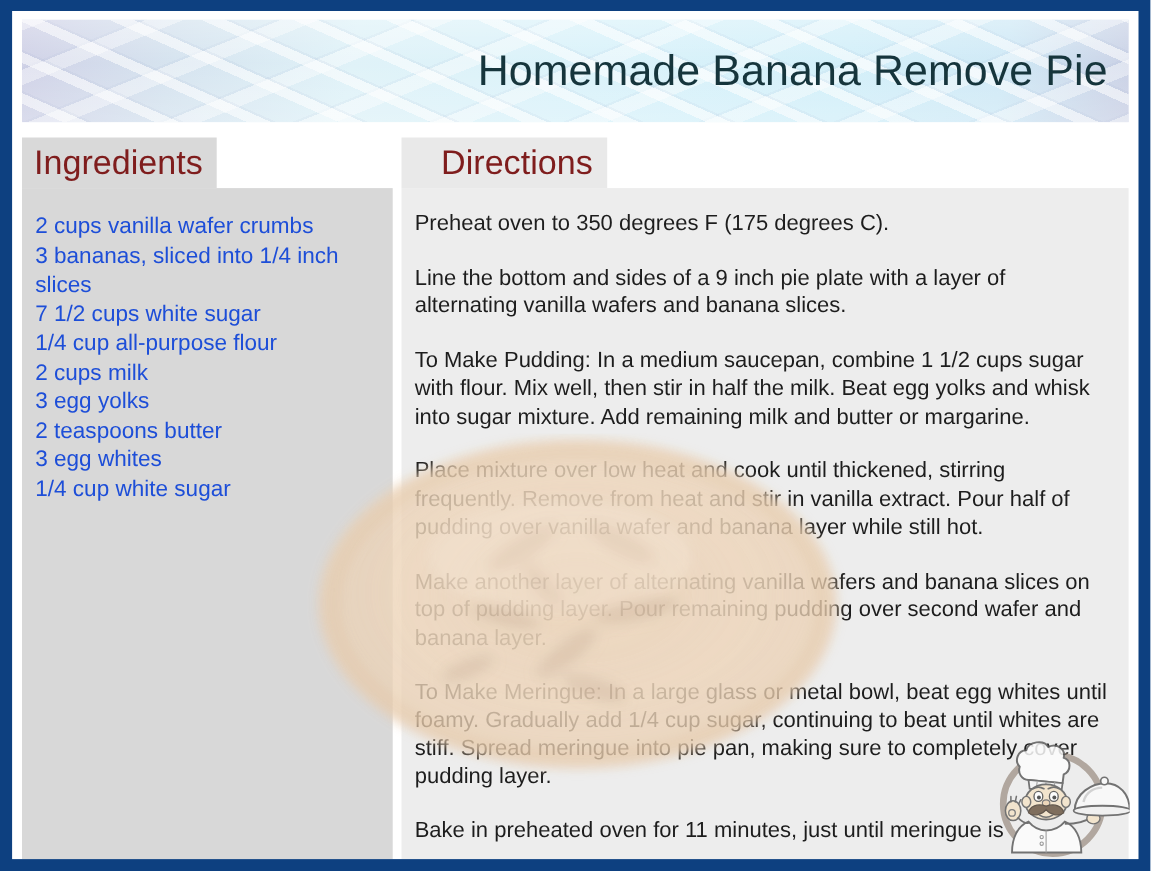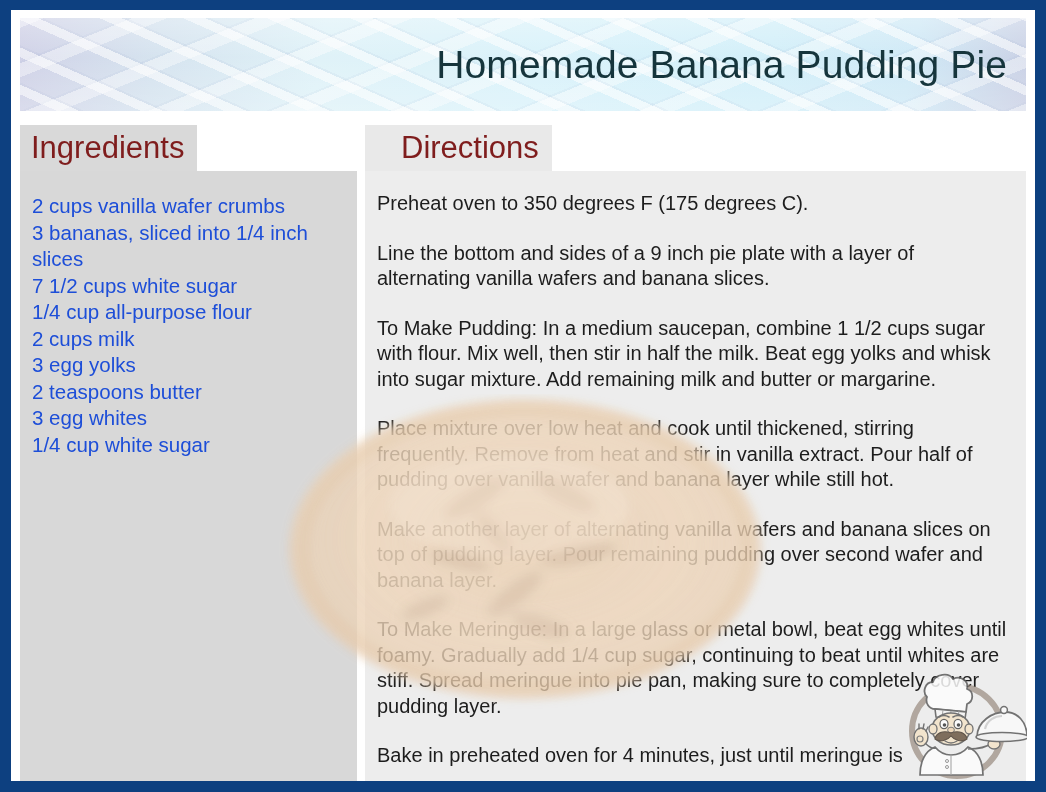--- a/index.html
+++ b/index.html
@@ -173,21 +173,21 @@
 </style>
 </head>
 <body>
 
 <div id="card-frame">
   <div id="card-inner">
 
     <div id="title-banner">
       <div id="banner-texture"></div>
       <div id="banner-sheen"></div>
-      <div id="recipe-title">Homemade Banana Pudding Pie</div>
+      <div id="recipe-title">Homemade Banana Remove Pie</div>
     </div>
 
     <svg id="pie-watermark" viewBox="0 0 492 318">
       <defs>
         <radialGradient id="pieBody" cx="50%" cy="46%" r="62%">
           <stop offset="0%" stop-color="#f3dfc8" stop-opacity="0.95"></stop>
           <stop offset="55%" stop-color="#eed7bd" stop-opacity="0.90"></stop>
           <stop offset="86%" stop-color="#e8cdb0" stop-opacity="0.80"></stop>
           <stop offset="100%" stop-color="#e6cbae" stop-opacity="0.0"></stop>
         </radialGradient>
@@ -242,21 +242,21 @@
     <div id="directions-column">
       <div class="section-tab" id="directions-tab">Directions</div>
       <div class="section-body" id="directions-body">
         <ul id="directions-list">
           <li>Preheat oven to 350 degrees F (175 degrees C).</li>
           <li>Line the bottom and sides of a 9 inch pie plate with a layer of alternating vanilla wafers and banana slices.</li>
           <li>To Make Pudding: In a medium saucepan, combine 1 1/2 cups sugar with flour. Mix well, then stir in half the milk. Beat egg yolks and whisk into sugar mixture. Add remaining milk and butter or margarine.</li>
           <li>Place mixture over low heat and cook until thickened, stirring frequently. Remove from heat and stir in vanilla extract. Pour half of pudding over vanilla wafer and banana layer while still hot.</li>
           <li>Make another layer of alternating vanilla wafers and banana slices on top of pudding layer. Pour remaining pudding over second wafer and banana layer.</li>
           <li>To Make Meringue: In a large glass or metal bowl, beat egg whites until foamy. Gradually add 1/4 cup sugar, continuing to beat until whites are stiff. Spread meringue into pie pan, making sure to completely cover pudding layer.</li>
-          <li>Bake in preheated oven for 4 minutes, just until meringue is</li>
+          <li>Bake in preheated oven for 11 minutes, just until meringue is</li>
         </ul>
       </div>
     </div>
 
     <svg id="chef-logo" viewBox="0 0 132 118">
       <g opacity="0.88">
 
         <circle cx="62" cy="64" r="45" fill="none" stroke="#8e7f72" stroke-width="6" stroke-opacity="0.75"></circle>
 
         <path d="M40 42 C34 42 30 36 32 30 C27 25 30 15 38 15 C40 7 54 5 58 12

